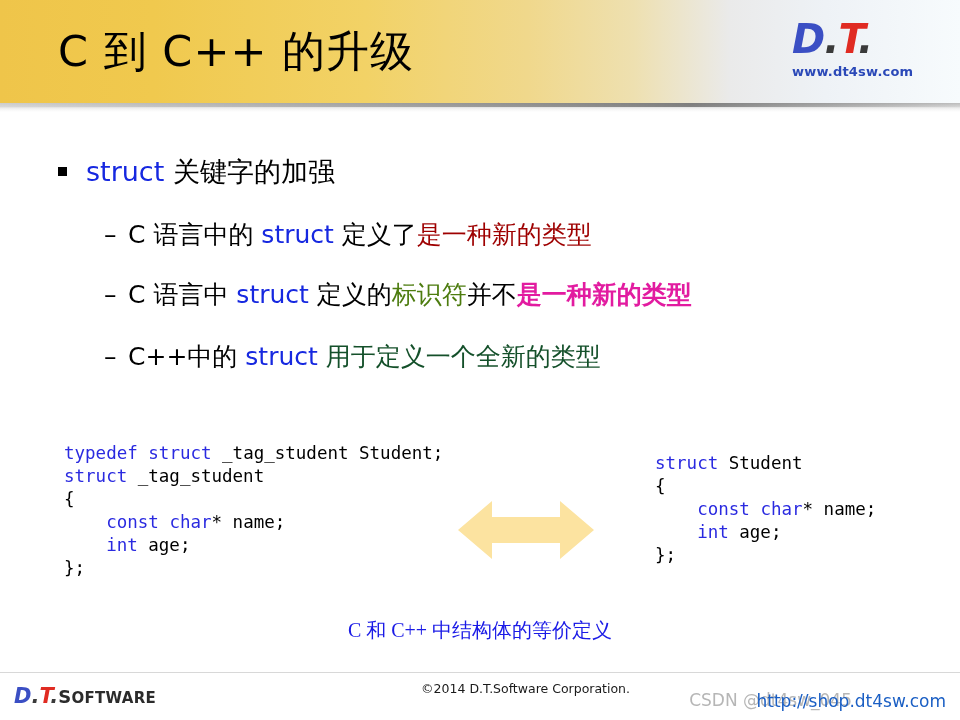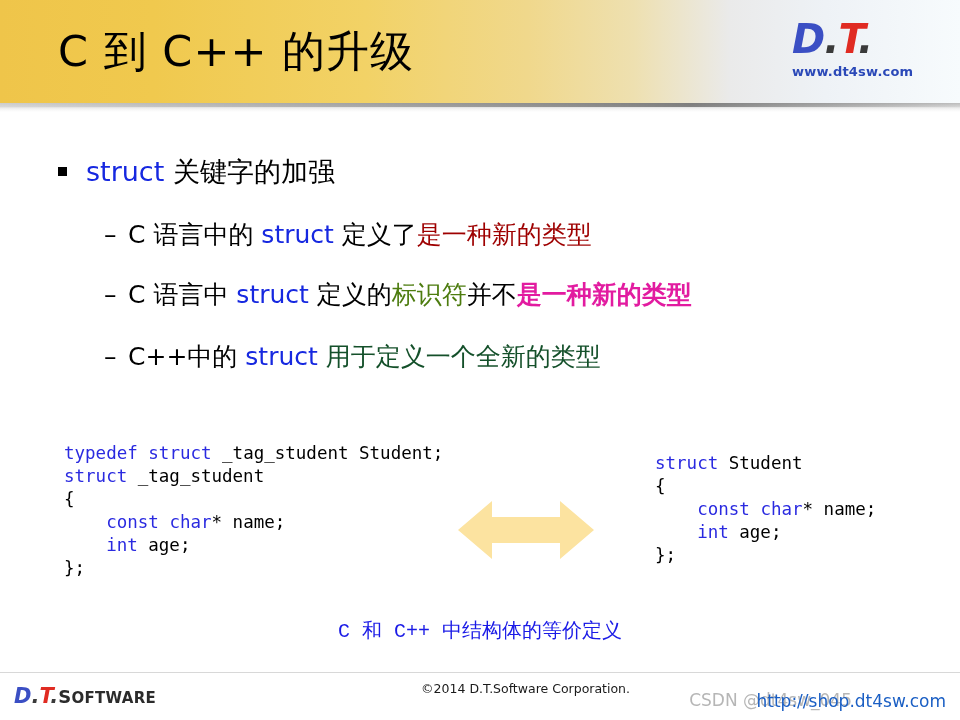--- a/index.html
+++ b/index.html
@@ -166,21 +166,21 @@
   }
 
   #code-caption {
     position: absolute;
     left: 0;
     top: 505px;
     width: 960px;
     text-align: center;
     font-size: 20px;
     color: #1a1ae6;
-    font-family: Liberation Mono, monospace;
+    font-family: Liberation Serif, serif;
   }
 
   
   #footer {
     position: absolute;
     left: 0;
     top: 672px;
     width: 960px;
     height: 48px;
   }

